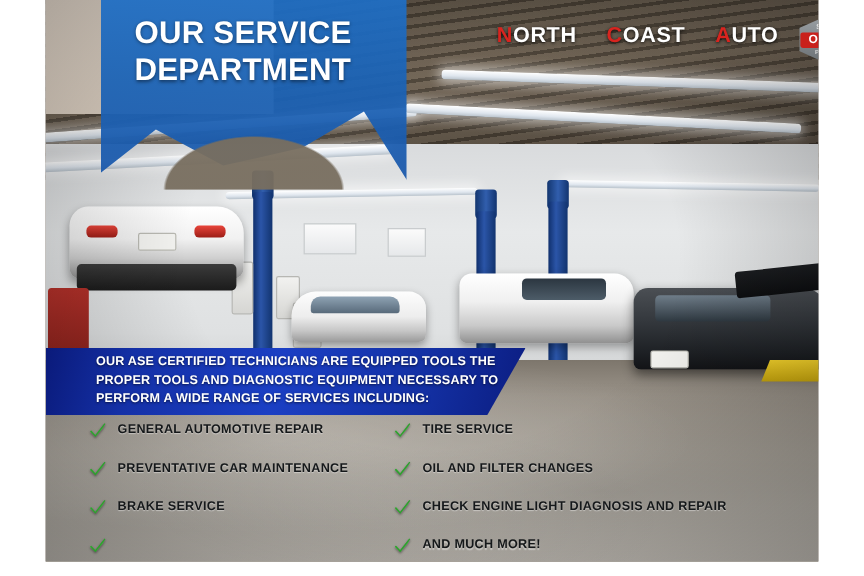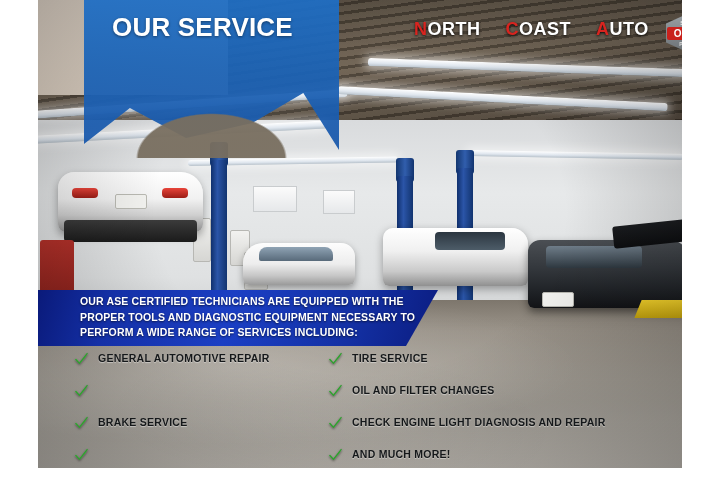--- a/index.html
+++ b/index.html
@@ -275,39 +275,40 @@
       <div class="hood-open"></div>
       <div class="ramp-yellow"></div>
 
       <div class="vignette"></div>
     </div>
 
     <div id="banner"></div>
     <div id="banner-arch"></div>
     <div id="banner-title">
       <span>OUR SERVICE</span>
+      <span class="l2">DEPARTMENT</span>
     </div>
 
     <div id="logo">
       <span class="w"><span class="cap">N</span><span class="rest">ORTH</span></span>
       <span class="w"><span class="cap">C</span><span class="rest">OAST</span></span>
       <span class="w"><span class="cap">A</span><span class="rest">UTO</span></span>
       <span class="w"><span class="cap">M</span><span class="rest">ALL</span></span>
     </div>
 
     <div id="badge">
       <div class="shield"></div>
       <div class="stop">STOP</div>
       <div class="over">OVER</div>
       <div class="paying">PAYING</div>
     </div>
 
     <div id="copybar"></div>
     <div id="copytext">
-      <span>OUR ASE CERTIFIED TECHNICIANS ARE EQUIPPED WITH THE</span>
+      <span>OUR ASE CERTIFIED TECHNICIANS ARE EQUIPPED TOOLS THE</span>
       <span>PROPER TOOLS AND DIAGNOSTIC EQUIPMENT NECESSARY TO</span>
       <span>PERFORM A WIDE RANGE OF SERVICES INCLUDING:</span>
     </div>
 
     <div id="services">
       <div class="svc">
         <span class="chk">
             <svg viewBox="0 0 16 16">
               <path d="M2.3 8.2 L5.9 12.4 L14.2 1.8 L12.6 6.0 L6.1 13.6 L1.2 9.4 Z" fill="#3fbf3f"></path>
               <path d="M1.6 8.6 L5.8 13.2 L14.4 2.2" fill="none" stroke="#2e9e2e" stroke-width="1.1"></path>
@@ -324,20 +325,21 @@
           </span>
         <span class="svc-label">TIRE SERVICE</span>
       </div>
       <div class="svc">
         <span class="chk">
             <svg viewBox="0 0 16 16">
               <path d="M2.3 8.2 L5.9 12.4 L14.2 1.8 L12.6 6.0 L6.1 13.6 L1.2 9.4 Z" fill="#3fbf3f"></path>
               <path d="M1.6 8.6 L5.8 13.2 L14.4 2.2" fill="none" stroke="#2e9e2e" stroke-width="1.1"></path>
             </svg>
           </span>
+        <span class="svc-label">PREVENTATIVE CAR MAINTENANCE</span>
       </div>
       <div class="svc">
         <span class="chk">
             <svg viewBox="0 0 16 16">
               <path d="M2.3 8.2 L5.9 12.4 L14.2 1.8 L12.6 6.0 L6.1 13.6 L1.2 9.4 Z" fill="#3fbf3f"></path>
               <path d="M1.6 8.6 L5.8 13.2 L14.4 2.2" fill="none" stroke="#2e9e2e" stroke-width="1.1"></path>
             </svg>
           </span>
         <span class="svc-label">OIL AND FILTER CHANGES</span>
       </div>

